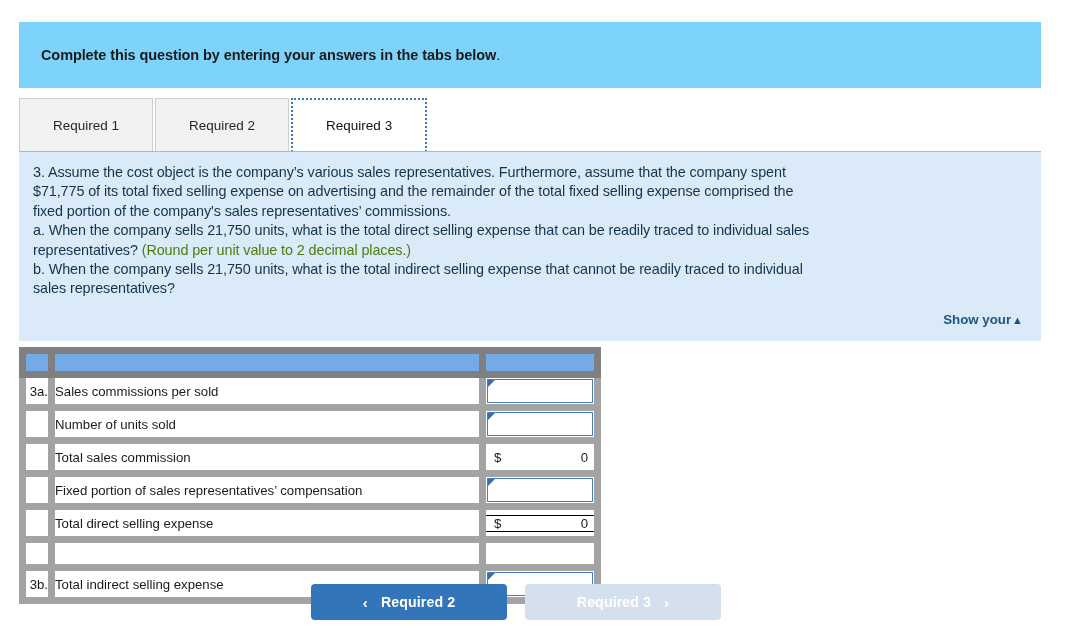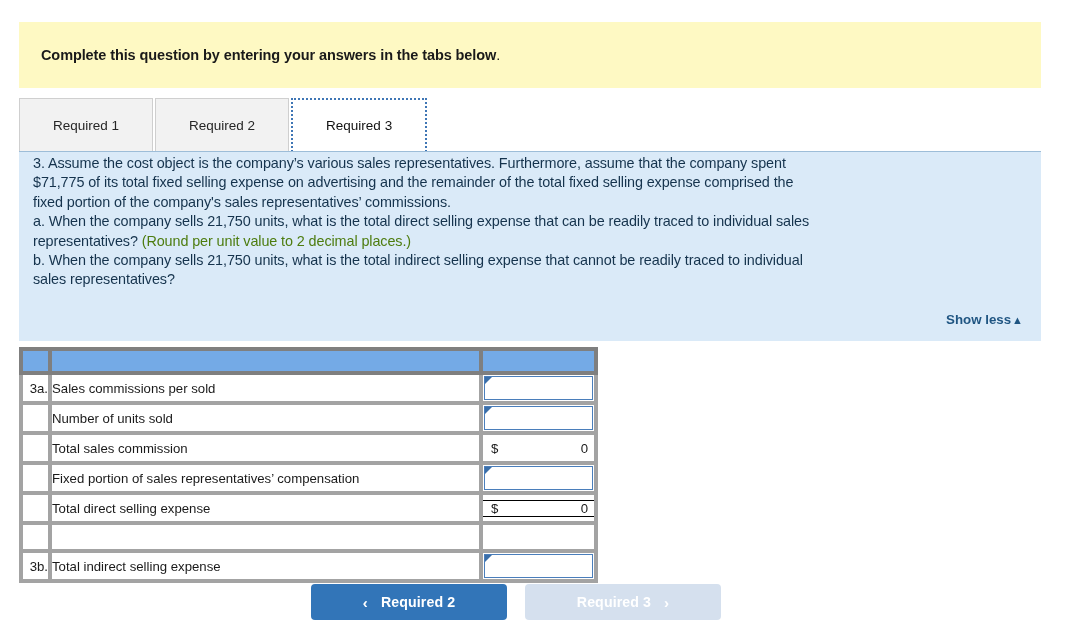--- a/index.html
+++ b/index.html
@@ -15,21 +15,21 @@
     width: 1083px; height: 641px;
     overflow: hidden;
     background: #ffffff;
   }
 
   
   .instruction-bar {
     position: absolute;
     left: 19px; top: 22px;
     width: 1022px; height: 66px;
-    background: #fef9c3;
+    background: #7dd3fc;
     display: flex;
     align-items: center;
   }
   .instruction-text {
     padding-left: 22px;
     font-size: 14.5px;
     font-weight: bold;
     color: #1a1a1a;
     letter-spacing: -0.1px;
   }
@@ -65,21 +65,21 @@
     color: #111;
   }
 
   
   .question-panel {
     position: absolute;
     left: 19px; top: 151px;
     width: 1022px; height: 190px;
     background: #daeaf8;
     border-top: 1px solid #9dbdd8;
-    padding: 2px 20px 0 14px;
+    padding: 11px 20px 0 14px;
   }
   .q-line {
     font-size: 14.4px;
     color: #15334d;
     line-height: 19.4px;
     letter-spacing: -0.1px;
   }
   .q-red { color: #4d7c0f; }
   .showless {
     position: absolute;
@@ -99,21 +99,21 @@
   
   .answer-table {
     position: absolute;
     left: 19px; top: 347px;
     border-collapse: collapse;
     table-layout: fixed;
     font-size: 13.2px;
     color: #1a1a1a;
   }
   .answer-table td {
-    border: 4px solid #a3a3a3;
+    border: 7px solid #a3a3a3;
     height: 28px;
     padding: 0;
     vertical-align: middle;
   }
   .col-idx   { width: 29px; text-align: right; padding-right: 3px; }
   .col-label { width: 431px; padding-left: 6px; white-space: nowrap; }
   .col-val   { width: 115px; padding: 0; }
 
   .hdr td { background: #74aae6; height: 24px; border-color: #7f7f7f; }
 
@@ -203,21 +203,21 @@
   </div>
 
   <div class="question-panel">
     <div class="q-line">3. Assume the cost object is the company’s various sales representatives. Furthermore, assume that the company spent</div>
     <div class="q-line">$71,775 of its total fixed selling expense on advertising and the remainder of the total fixed selling expense comprised the</div>
     <div class="q-line">fixed portion of the company's sales representatives’ commissions.</div>
     <div class="q-line">a. When the company sells 21,750 units, what is the total direct selling expense that can be readily traced to individual sales</div>
     <div class="q-line"><span>representatives? </span><span class="q-red">(Round per unit value to 2 decimal places.)</span></div>
     <div class="q-line">b. When the company sells 21,750 units, what is the total indirect selling expense that cannot be readily traced to individual</div>
     <div class="q-line">sales representatives?</div>
-    <div class="showless"><span>Show less</span><span class="caret">▲</span></div>
+    <div class="showless"><span>Show your</span><span class="caret">▲</span></div>
   </div>
 
   <table class="answer-table">
     <tbody>
       <tr class="hdr">
         <td class="col-idx"></td>
         <td class="col-label"></td>
         <td class="col-val"></td>
       </tr>
 

